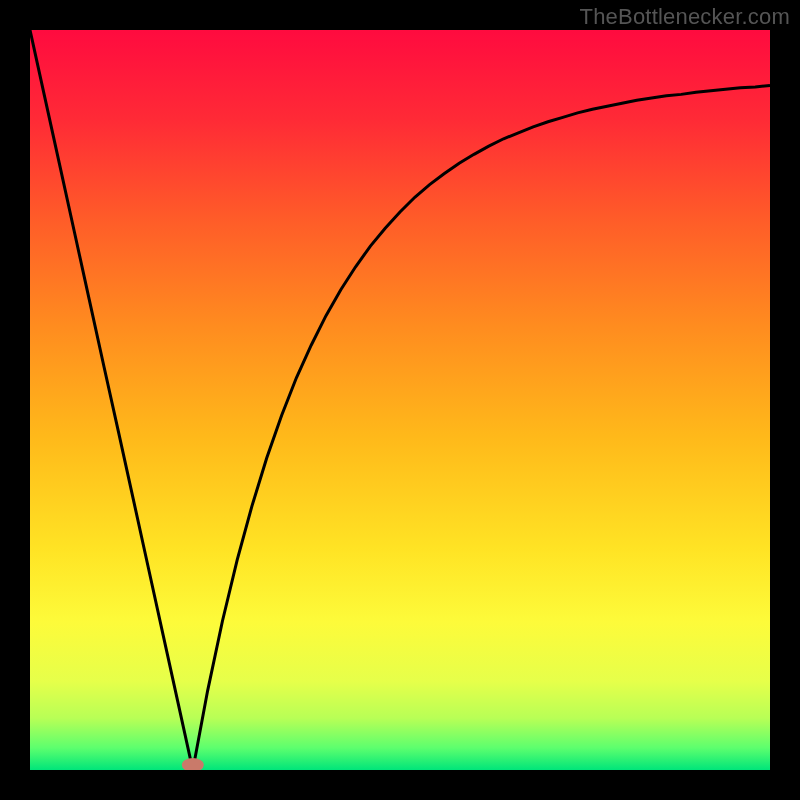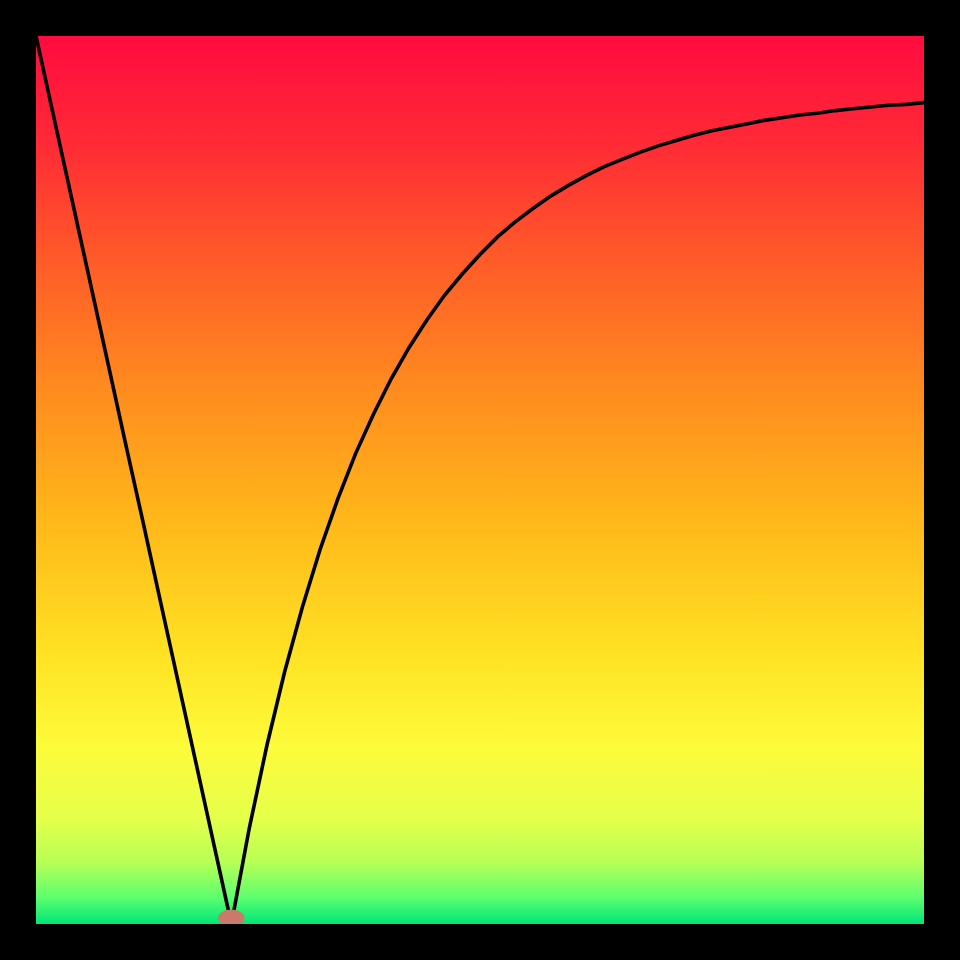--- a/index.html
+++ b/index.html
@@ -40,20 +40,21 @@
     font-weight: 500;
     letter-spacing: 0.2px;
     user-select: none;
   }
 </style>
 </head>
 <body>
 
 <div class="frame">
 
+  <div class="watermark">TheBottlenecker.com</div>
 
   <div class="plot-area">
     <svg id="chart-svg" viewBox="0 0 740 740" preserveAspectRatio="none">
       <defs>
         <linearGradient id="bg-grad" x1="0" y1="0" x2="0" y2="1">
             <stop offset="0%" stop-color="#ff0b3f"></stop>
             <stop offset="12%" stop-color="#ff2a36"></stop>
             <stop offset="25%" stop-color="#ff5a29"></stop>
             <stop offset="40%" stop-color="#ff8c1f"></stop>
             <stop offset="55.00000000000001%" stop-color="#ffb91a"></stop>

